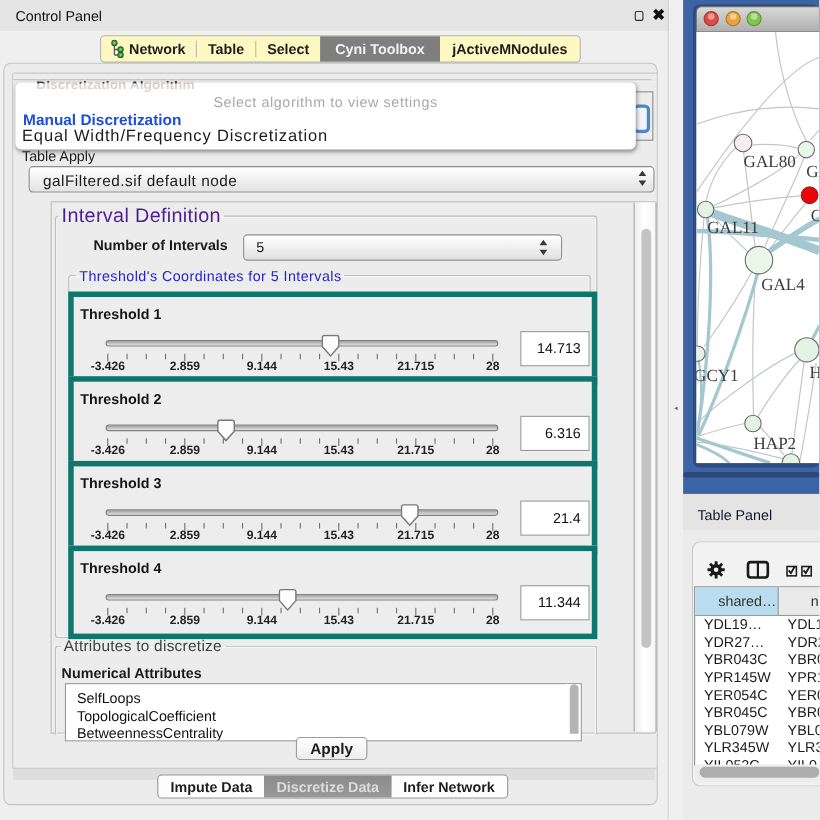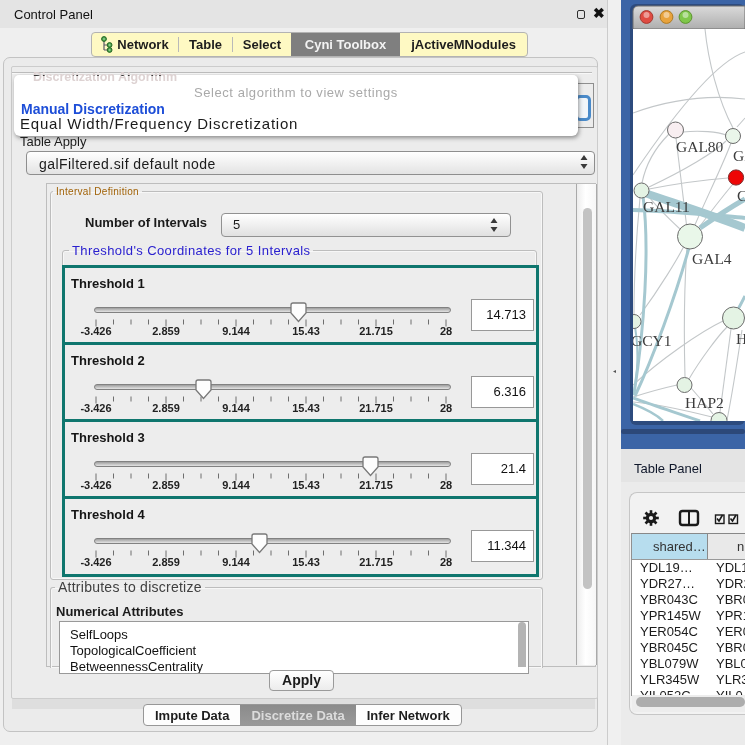--- a/index.html
+++ b/index.html
@@ -35,21 +35,21 @@
   
   #viewport{left:46px;top:183px;width:548px;height:482px;border:1px solid #bdbdbd;background:#ececec;}
   #vscroll{left:576px;top:184px;width:19px;height:481px;background:linear-gradient(90deg,#ededed,#ffffff 45%,#f6f6f6);
            border-left:1px solid #a9a9a9;border-right:1px solid #a9a9a9;}
   #vthumb{left:583px;top:208px;width:9px;height:381px;background:#c3c3c3;border-radius:5px;}
   
   fieldset{position:absolute;margin:0;padding:0;border:1px solid #bdbdbd;border-radius:3px;
            box-shadow:inset 0 0 0 1px #f7f7f7;}
   fieldset legend{font-size:13px;padding:0 3px;margin-left:6px;}
   
-  .thrbox{position:absolute;left:62px;width:471px;height:75px;background:#ededed;border:3px solid #0f766e;}
+  .thrbox{position:absolute;left:62px;width:471px;height:75px;background:#ededed;border:5px solid #0f766e;}
   .thrtitle{position:absolute;left:6px;top:8px;font-size:13px;font-weight:bold;color:#151515;}
   .track{position:absolute;left:29px;top:39px;width:355px;height:4px;border:1px solid #818181;
          border-radius:3px;background:linear-gradient(#9e9e9e,#e4e4e4);}
   .valbox{position:absolute;left:406px;top:31px;width:54px;height:30px;background:#ffffff;
           border:1px solid #989898;font-size:13px;color:#111;text-align:right;line-height:30px;padding-right:7px;}
   .thumb{position:absolute;top:34px;width:17px;height:21px;}
   .ticklbl{position:absolute;top:57px;font-size:11px;font-weight:bold;color:#222;transform:translateX(-50%);}
   
   #attrlist{left:59px;top:621px;width:468px;height:46px;background:#ffffff;border:1px solid #999;
             font-size:13px;color:#111;overflow:hidden;}
@@ -96,21 +96,21 @@
 <div class="abs" style="left:39px;top:156px;font-size:14px;letter-spacing:0.45px;color:#1b1b1b;">galFiltered.sif default node</div>
 <svg class="abs" style="left:580px;top:155px;" width="8" height="14">
     <path d="M4,0 L7.5,5 L0.5,5 Z M4,14 L7.5,9 L0.5,9 Z" fill="#3a3a3a"></path>
   </svg>
 
 <div class="abs" id="viewport"></div>
 <div class="abs" id="vscroll"></div>
 <div class="abs" id="vthumb"></div>
 
 <fieldset style="left:50px;top:186px;width:491px;height:392px;">
-  <legend style="color:#a16207;font-size:10px;letter-spacing:0.3px;margin-left:2px;">Interval Definition</legend>
+  <legend style="color:#4c1d95;font-size:18px;letter-spacing:0.3px;margin-left:2px;">Interval Definition</legend>
 </fieldset>
 <div class="abs b13" style="left:85px;top:215px;">Number of Intervals</div>
 <div class="abs" style="left:221px;top:213px;width:288px;height:22px;border:1px solid #919191;border-radius:4px;background:linear-gradient(#ffffff,#e0e0e0);"></div>
 <div class="abs r13" style="left:233px;top:217px;">5</div>
 <svg class="abs" style="left:490px;top:218px;" width="8" height="14">
     <path d="M4,0 L7.5,5 L0.5,5 Z M4,14 L7.5,9 L0.5,9 Z" fill="#3a3a3a"></path>
   </svg>
 
 <fieldset style="left:62px;top:243px;width:473px;height:329px;">
   <legend style="color:#2a20cf;letter-spacing:0.4px;">Threshold's Coordinates for 5 Intervals</legend>

